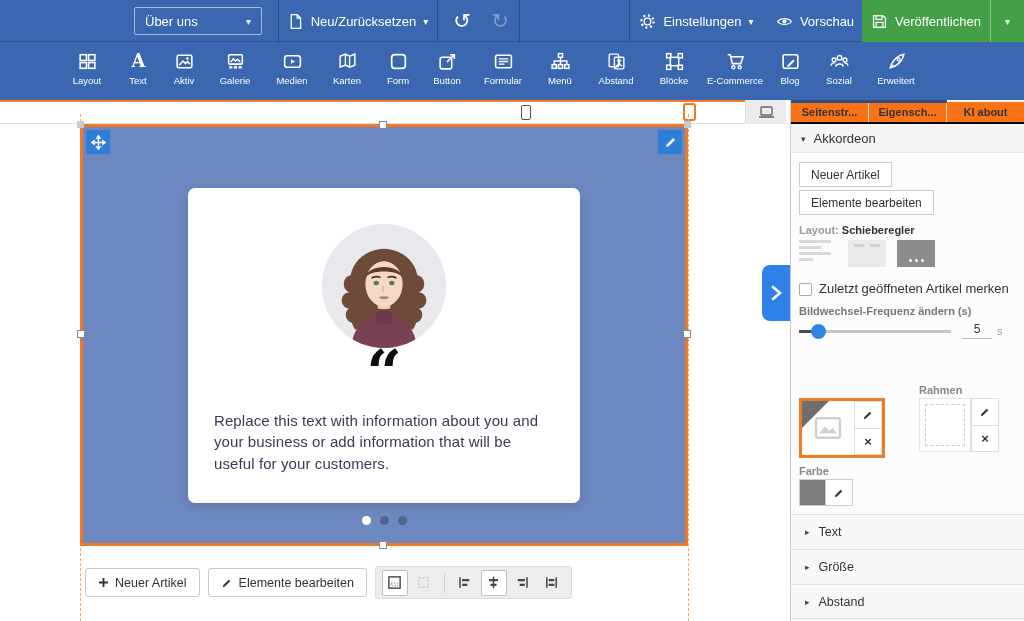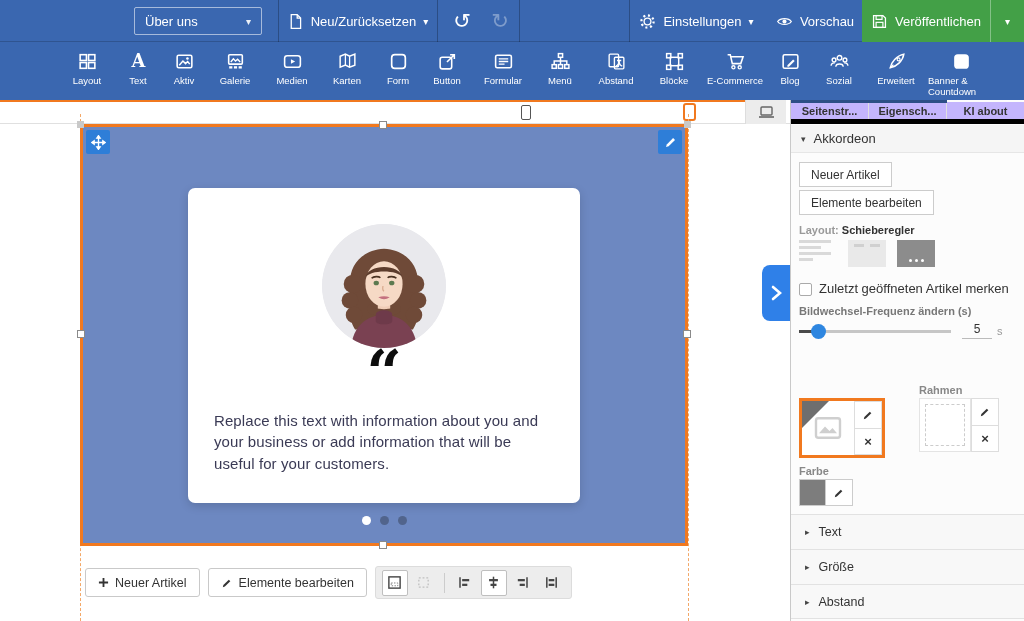--- a/index.html
+++ b/index.html
@@ -62,21 +62,21 @@
   .bb-group { display:flex; align-items:center; gap:3px; background:#ededed; border:1px solid #dcdcdc; border-radius:3px; padding:3px 6px; height:33px; }
   .bb-icon { width:26px; height:26px; display:flex; align-items:center; justify-content:center; border-radius:2px; cursor:pointer; }
   .bb-icon.sel { background:#fff; border:1px solid #bfbfbf; }
   .bb-sep { width:1px; height:20px; background:#ccc; margin:0 4px; }
 
   
   .side-toggle { position:absolute; left:762px; top:165px; width:28px; height:56px; background:#2f80e8; border-radius:8px 0 0 8px; display:flex; align-items:center; justify-content:center; cursor:pointer; z-index:5; }
 
   
   .sidebar { position:absolute; left:790px; top:0; width:234px; height:521px; background:#fcfcfc; border-left:1px solid #c9c9c9; }
-  .side-tabs { position:absolute; left:0; top:2px; width:233px; height:22px; display:flex; background:#c4b5fd; border-bottom:5px solid #000000; }
+  .side-tabs { position:absolute; left:0; top:2px; width:233px; height:22px; display:flex; background:#f97316; border-bottom:2px solid #000000; }
   .side-tab { flex:1; display:flex; align-items:center; justify-content:center; font-size:11px; font-weight:bold; color:#333; cursor:pointer; border-right:1px solid #e0e0e0; }
   .side-tab:last-child { border-right:none; }
   .tabs-blue-bar { position:absolute; left:0; top:0; width:156px; height:3px; background:#2d4f86; z-index:3; }
   .panel-header { position:absolute; left:0; top:25px; width:233px; height:28px; background:#f5f5f5; border-bottom:1px solid #e6e6e6; display:flex; align-items:center; gap:8px; padding-left:10px; font-size:13px; color:#333; cursor:pointer; }
   .tri { font-size:9px; color:#444; }
 
   .sb-btn { position:absolute; background:#fff; border:1px solid #ccc; font-size:12px; color:#333; display:flex; align-items:center; padding:0 11px; height:25px; cursor:pointer; }
   .layout-label { position:absolute; left:8px; top:124px; font-size:11px; font-weight:bold; color:#999; }
   .layout-label b { color:#333; }
   .thumbs { position:absolute; left:8px; top:140px; display:flex; gap:11px; }
@@ -313,26 +313,20 @@
         </svg>
       <span class="tool-label">Sozial</span>
     </div>
     <div class="tool-item w56">
       <svg viewBox="0 0 20 20">
           <path d="M4 16 C5 11 10 4.5 17 3 C16 9.5 10 15 4 16 Z" fill="none" stroke="#fff" stroke-width="1.4"></path>
           <circle cx="12" cy="8" r="1.4" fill="none" stroke="#fff" stroke-width="1.1"></circle>
           <path d="M4 16 L7 13" stroke="#fff" stroke-width="1.2"></path>
         </svg>
       <span class="tool-label">Erweitert</span>
-    </div>
-    <div class="tool-item w66">
-      <svg viewBox="0 0 20 20">
-          <rect x="3" y="3" width="14" height="14" rx="3.5" fill="#fff"></rect>
-        </svg>
-      <span class="tool-label">Banner &amp; Countdown</span>
     </div>
   </div>
 
   <div class="workspace">
 
     <div class="ruler">
       <div class="ruler-orange-line"></div>
       <div class="dev-phone"></div>
       <div class="dev-tablet"></div>
       <div class="dev-chip">

